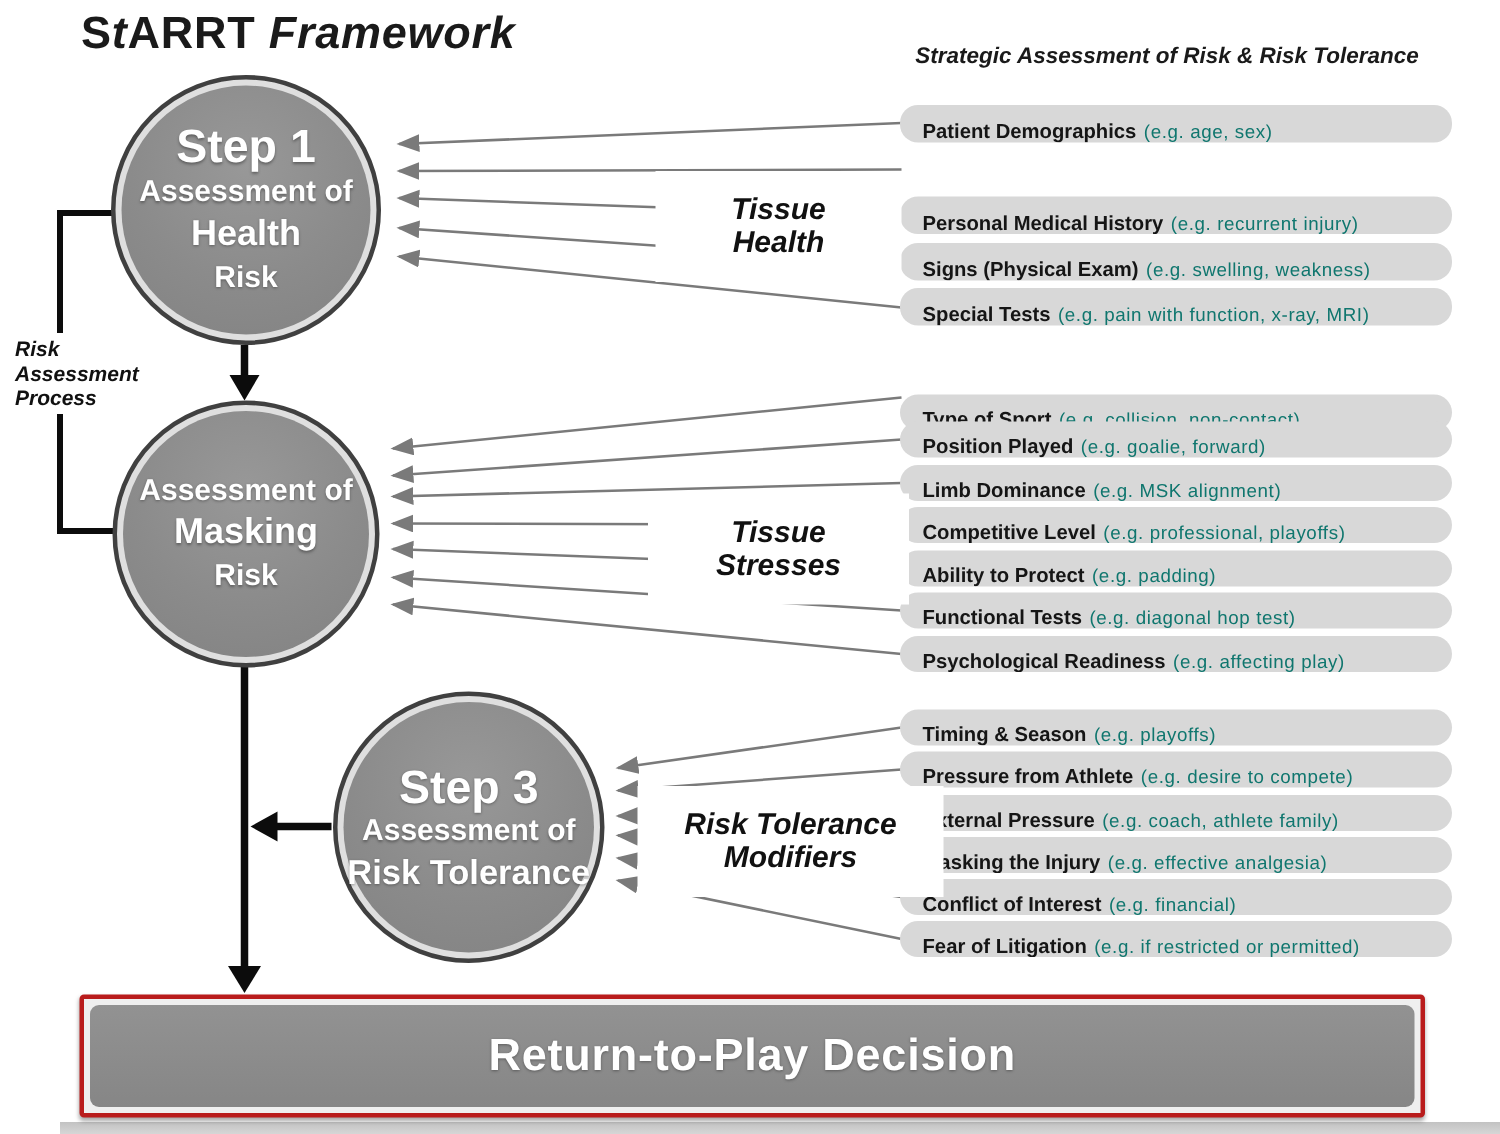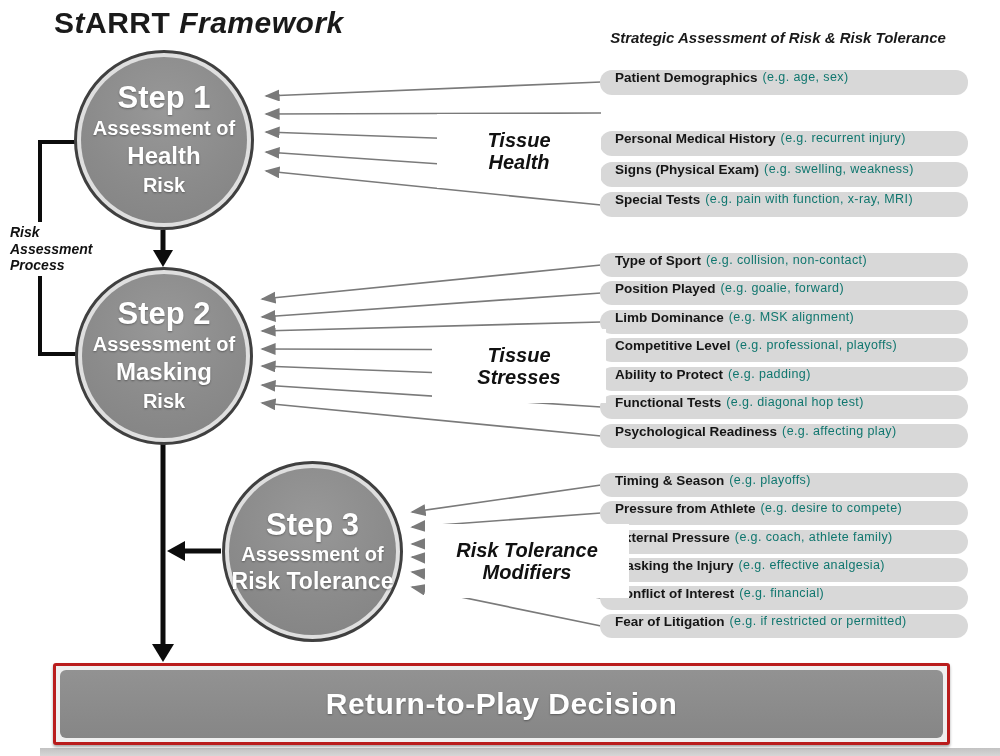--- a/index.html
+++ b/index.html
@@ -30,21 +30,21 @@
   #circle3{left:222px;top:461px;width:181px;height:181px;}
   #circle3 .l2{font-size:23px;}
 
   
   .process-label{position:absolute;left:8px;top:222px;z-index:3;background:#ffffff;
            padding:2px 4px 2px 2px;font-size:14px;font-weight:bold;font-style:italic;
            color:#111;line-height:1.18;}
 
   
   .bar{position:absolute;left:600px;width:368px;height:24px;z-index:2;background:#d8d8d8;
-       border-radius:12px;display:flex;align-items:flex-start;padding-left:15px;
+       border-radius:12px;display:flex;align-items:flex-end;padding-left:15px;
        box-sizing:border-box;white-space:nowrap;overflow:hidden;}
   .bar .bt{font-size:13.5px;font-weight:bold;color:#151515;}
   .bar .be{font-size:12.5px;font-weight:normal;color:#0f766e;margin-left:5px;letter-spacing:.4px;}
   .g1{height:25px;}
 
   
   .fan-label{position:absolute;z-index:3;text-align:center;font-size:20px;font-weight:bold;
        font-style:italic;color:#111;line-height:22px;background:#ffffff;padding:15px 2px;}
   #label-th{left:437px;top:114px;width:160px;}
   #label-ts{left:432px;top:329px;width:170px;}
@@ -126,21 +126,20 @@
     <div class="inner">
       <div class="step">Step 1</div>
       <div class="l1">Assessment of</div>
       <div class="l2">Health</div>
       <div class="l3">Risk</div>
     </div>
   </div>
 
   <div class="circle" id="circle2">
     <div class="inner">
-      <div class="step">Step 2</div>
       <div class="l1">Assessment of</div>
       <div class="l2">Masking</div>
       <div class="l3">Risk</div>
     </div>
   </div>
 
   <div class="circle" id="circle3">
     <div class="inner">
       <div class="step">Step 3</div>
       <div class="l1">Assessment of</div>
@@ -177,21 +176,21 @@
     </div>
   <div class="bar g1" style="top:162px">
       <span class="bt">Signs (Physical Exam)</span>
       <span class="be">(e.g. swelling, weakness)</span>
     </div>
   <div class="bar g1" style="top:192px">
       <span class="bt">Special Tests</span>
       <span class="be">(e.g. pain with function, x-ray, MRI)</span>
     </div>
 
-  <div class="bar" style="top:253px">
+  <div class="bar" style="top:263px">
       <span class="bt">Type of Sport</span>
       <span class="be">(e.g. collision, non-contact)</span>
     </div>
   <div class="bar" style="top:281px">
       <span class="bt">Position Played</span>
       <span class="be">(e.g. goalie, forward)</span>
     </div>
   <div class="bar" style="top:310px">
       <span class="bt">Limb Dominance</span>
       <span class="be">(e.g. MSK alignment)</span>

